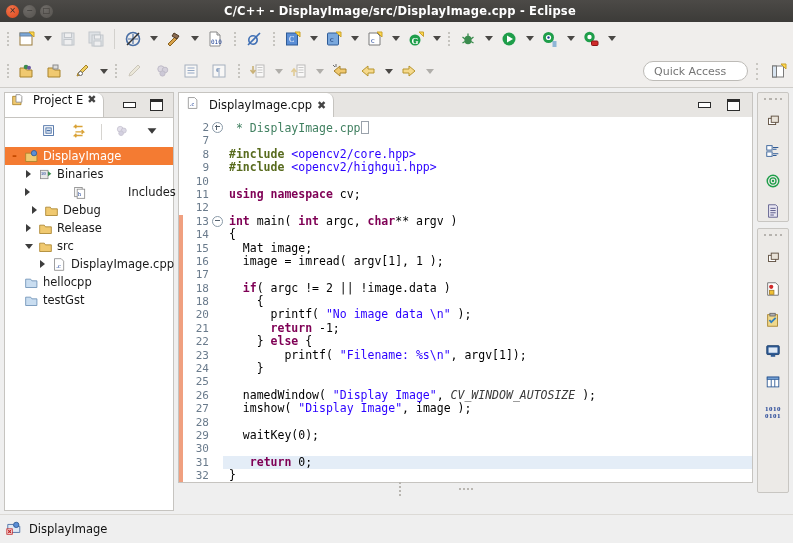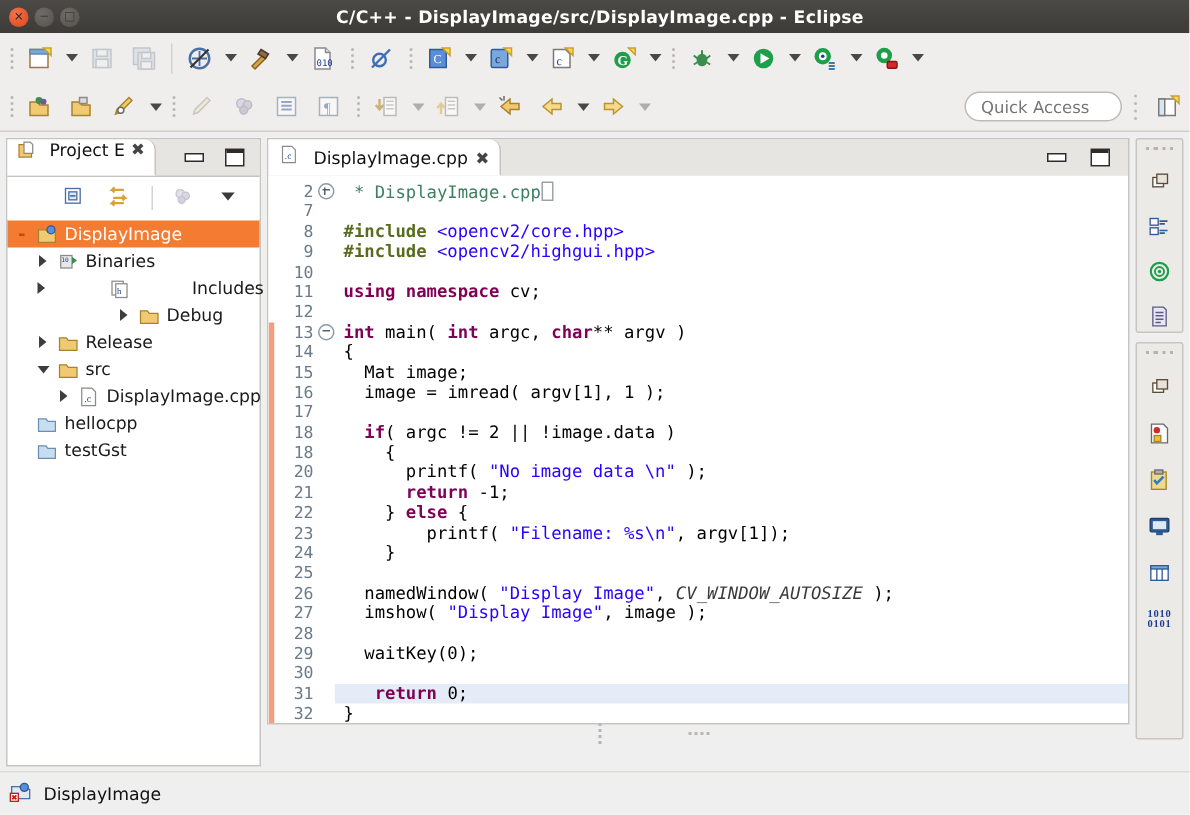--- a/index.html
+++ b/index.html
@@ -632,21 +632,21 @@
             <span class="tw collapsed"></span>
             <span class="ic" style="width: 15px; height: 15px;">
               <svg width="15" height="15" viewBox="0 0 18 18">
                 <rect x="2" y="3" width="9" height="11" fill="#fff" stroke="#8a8a8a"></rect>
                 <rect x="5" y="5" width="9" height="11" fill="#fff" stroke="#8a8a8a"></rect>
                 <text x="6" y="13" font-size="7" fill="#1c3f94" font-family="serif">h</text>
               </svg>
             </span>
             <span class="tlabel">Includes</span>
           </div>
-          <div class="trow" style="padding-left: 24px; margin-left: 48px;">
+          <div class="trow" style="padding-left: 24px;">
             <span class="tw collapsed"></span>
             <span class="ic" style="width: 15px; height: 15px;">
               <svg width="15" height="15" viewBox="0 0 18 18">
                 <path d="M2 5 h5.5 l1.5 2 h7 v8 h-14 z" fill="#f0c970" stroke="#a8832c"></path>
               </svg>
             </span>
             <span class="tlabel">Debug</span>
           </div>
           <div class="trow" style="padding-left: 18px;">
             <span class="tw collapsed"></span>

